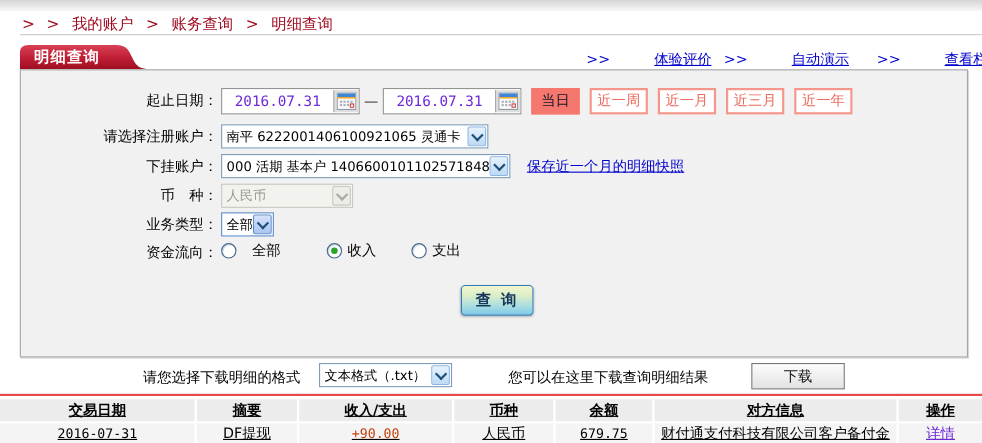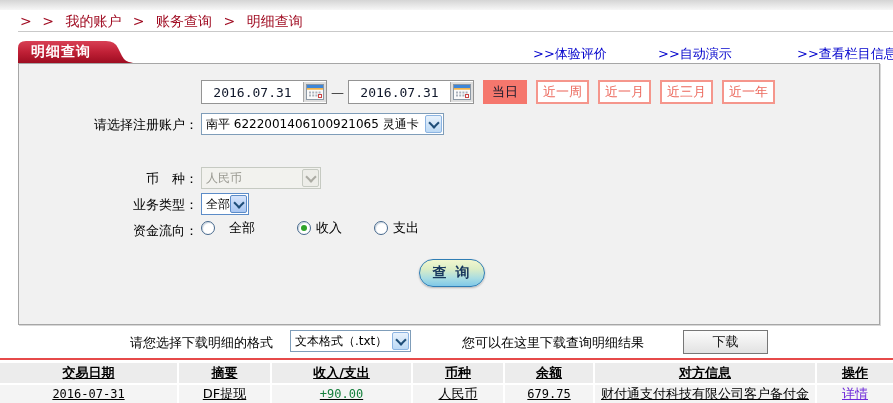--- a/index.html
+++ b/index.html
@@ -14,32 +14,32 @@
   .breadcrumb{position:absolute;top:13px;left:20px;color:#A00C22;font-size:14px;white-space:nowrap;}
   .breadcrumb a{color:#A00C22;text-decoration:none;cursor:pointer;}
   .bc-prefix{letter-spacing:3px;margin-right:4px;}
   .bc-sep{margin:0 7px;}
   .hr1{position:absolute;top:31px;left:18px;right:0;height:1px;background:#C9C9C9;}
   
   .tab{position:absolute;top:41px;left:18px;width:118px;height:22px;cursor:pointer;}
   .tab-label{position:absolute;left:13px;top:2px;color:#fff;font-weight:bold;font-size:14px;letter-spacing:1px;}
   
   .hlink{position:absolute;top:45px;font-size:13px;color:#0000CC;text-decoration:none;cursor:pointer;white-space:nowrap;}
-  .hlink .lbl{}
+  .hlink .lbl{text-decoration:underline;margin-left:40px;}
   .hl1{left:533px}.hl2{left:658px}.hl3{left:797px}
   
   .panel{position:absolute;top:63px;left:18px;width:860px;height:260px;
     background:#F1F1F1;border:1px solid #A6A6A6;box-shadow:1px 1px 0 #D8D8D8;}
   .frow{position:absolute;left:0;right:0;height:26px;}
   .flabel{position:absolute;left:0;top:0;width:179px;text-align:right;line-height:24px;white-space:nowrap;}
   .fctrl{position:absolute;left:182px;top:0;display:flex;align-items:center;}
   
   .date-input{display:flex;align-items:center;width:124px;height:22px;background:#fff;
     border:1px solid #949494;cursor:text;}
-  .date-text{flex:1;text-align:center;font-size:13px;color:#0f172a;
+  .date-text{flex:1;text-align:center;font-size:13px;color:#6d28d9;
     font-family:"DejaVu Sans Mono","Liberation Mono",monospace;}
   .cal-btn{width:22px;height:20px;background:#DEDEDE;border-left:1px solid #A8A8A8;
     display:flex;align-items:center;justify-content:center;cursor:pointer;}
   .dash{margin:0 4px;color:#333;}
   
   .qbtn{display:inline-block;height:20px;line-height:20px;padding:0 5px;margin-left:9px;
     border:2px solid #F5968C;color:#EC6A5E;background:#fff;text-align:center;cursor:pointer;white-space:nowrap;}
   .qbtn-active{background:#F5776D;border-color:#F5776D;color:#0f172a;padding:0 7px;}
   
   .xp-select{display:flex;align-items:center;height:22px;background:#fff;
@@ -60,42 +60,42 @@
   .radio{display:inline-block;width:12px;height:12px;border-radius:50%;background:#fff;
     border:1px solid #46688C;box-shadow:inset 1px 1px 1px #CCD6E0;position:relative;cursor:pointer;flex:none;}
   .radio.checked::after{content:"";position:absolute;left:3px;top:3px;width:6px;height:6px;
     border-radius:50%;background:#2FA32A;}
   .rlabel{margin-left:5px;}
   .g1-label{margin-left:14px;}
   .g2{margin-left:42px;}
   .g3{margin-left:32px;}
   
   .query-btn{position:absolute;left:400px;top:195px;width:66px;height:28px;
-    border:1px solid #2F7DB4;border-radius:14px;cursor:pointer;
+    border:1px solid #2F7DB4;border-radius:4px;cursor:pointer;
     background:linear-gradient(180deg,#F2F6CE 0%,#DBEDC6 35%,#A9DDE2 70%,#7FC8E8 100%);
     font-family:inherit;font-weight:bold;font-size:14px;color:#17365D;letter-spacing:2px;
     box-shadow:0 1px 2px rgba(0,0,0,.25);}
   
   .dl-label{position:absolute;top:334px;left:85px;width:188px;text-align:right;white-space:nowrap;}
   .dl-select{position:absolute;top:330px;left:290px;width:121px;}
   .dl-hint{position:absolute;top:334px;left:462px;white-space:nowrap;}
   .dl-btn{position:absolute;top:330px;left:683px;width:85px;height:24px;cursor:pointer;
     background:linear-gradient(#FCFCFC,#E2E2E2);border:1px solid #777;font-family:inherit;font-size:13px;color:#111;}
   
   .red-line{position:absolute;top:358px;left:0;width:893px;height:2px;background:#E64A4A;}
   .result-table{position:absolute;top:363px;left:0;width:893px;border-collapse:separate;
     border-spacing:0;table-layout:fixed;font-size:13px;text-decoration:underline;}
   .result-table th{background:#ECECEC;height:20px;font-weight:bold;text-align:center;padding:0;
     border-bottom:2px solid #fff;border-left:2px solid #fff;overflow:hidden;white-space:nowrap;}
   .result-table th:first-child{border-left:none;}
   .result-table td{background:#F4F4F4;height:18px;text-align:center;padding:0;
     border-left:2px solid #fff;overflow:hidden;white-space:nowrap;}
   .result-table td:first-child{border-left:none;}
   .num{font-family:"DejaVu Sans Mono","Liberation Mono",monospace;font-size:12px;}
-  .amount{color:#15803d;}
+  .amount{color:#c2410c;}
   .detail-link{color:#6d28d9;text-decoration:underline;cursor:pointer;}
 </style>
 </head>
 <body>
 
 <div class="top-strip"></div>
 
 <div class="breadcrumb">
   <span class="bc-prefix">&gt; &gt;</span>
   <a class="bc-item">我的账户</a>
@@ -120,20 +120,21 @@
   <span class="tab-label">明细查询</span>
 </div>
 
 <a class="hlink hl1"><span>&gt;&gt;</span><span class="lbl">体验评价</span></a>
 <a class="hlink hl2"><span>&gt;&gt;</span><span class="lbl">自动演示</span></a>
 <a class="hlink hl3"><span>&gt;&gt;</span><span class="lbl">查看栏目信息</span></a>
 
 <div class="panel">
 
   <div class="frow" style="top:16px">
+    <span class="flabel">起止日期：</span>
     <div class="fctrl">
       <div class="date-input">
         <span class="date-text">2016.07.31</span>
         <span class="cal-btn">
           <svg width="18" height="16" viewBox="0 0 18 16">
             <rect x="0.5" y="0.5" width="17" height="15" fill="#FAFAFA" stroke="#8C98A4"></rect>
             <rect x="1" y="1" width="16" height="3.2" fill="#3E86D8"></rect>
             <rect x="1" y="4.2" width="16" height="1.4" fill="#F5A623"></rect>
             <g fill="#ABB2BC">
               <rect x="3" y="7.5" width="2" height="2"></rect>
@@ -182,20 +183,32 @@
     <div class="fctrl">
       <div class="xp-select" style="width:243px">
         <span class="sel-text">南平 6222001406100921065 灵通卡</span>
         <span class="sel-arrow">
             <i class="chev"></i>
           </span>
       </div>
     </div>
   </div>
 
+  <div class="frow" style="top:76px">
+    <span class="flabel">下挂账户：</span>
+    <div class="fctrl">
+      <div class="xp-select" style="width:263px">
+        <span class="sel-text">000 活期 基本户 1406600101102571848</span>
+        <span class="sel-arrow">
+            <i class="chev"></i>
+          </span>
+      </div>
+      <a class="snap-link">保存近一个月的明细快照</a>
+    </div>
+  </div>
 
   <div class="frow" style="top:103px">
     <span class="flabel">币　种：</span>
     <div class="fctrl">
       <div class="xp-select disabled" style="width:120px">
         <span class="sel-text">人民币</span>
         <span class="sel-arrow">
             <i class="chev"></i>
           </span>
       </div>

